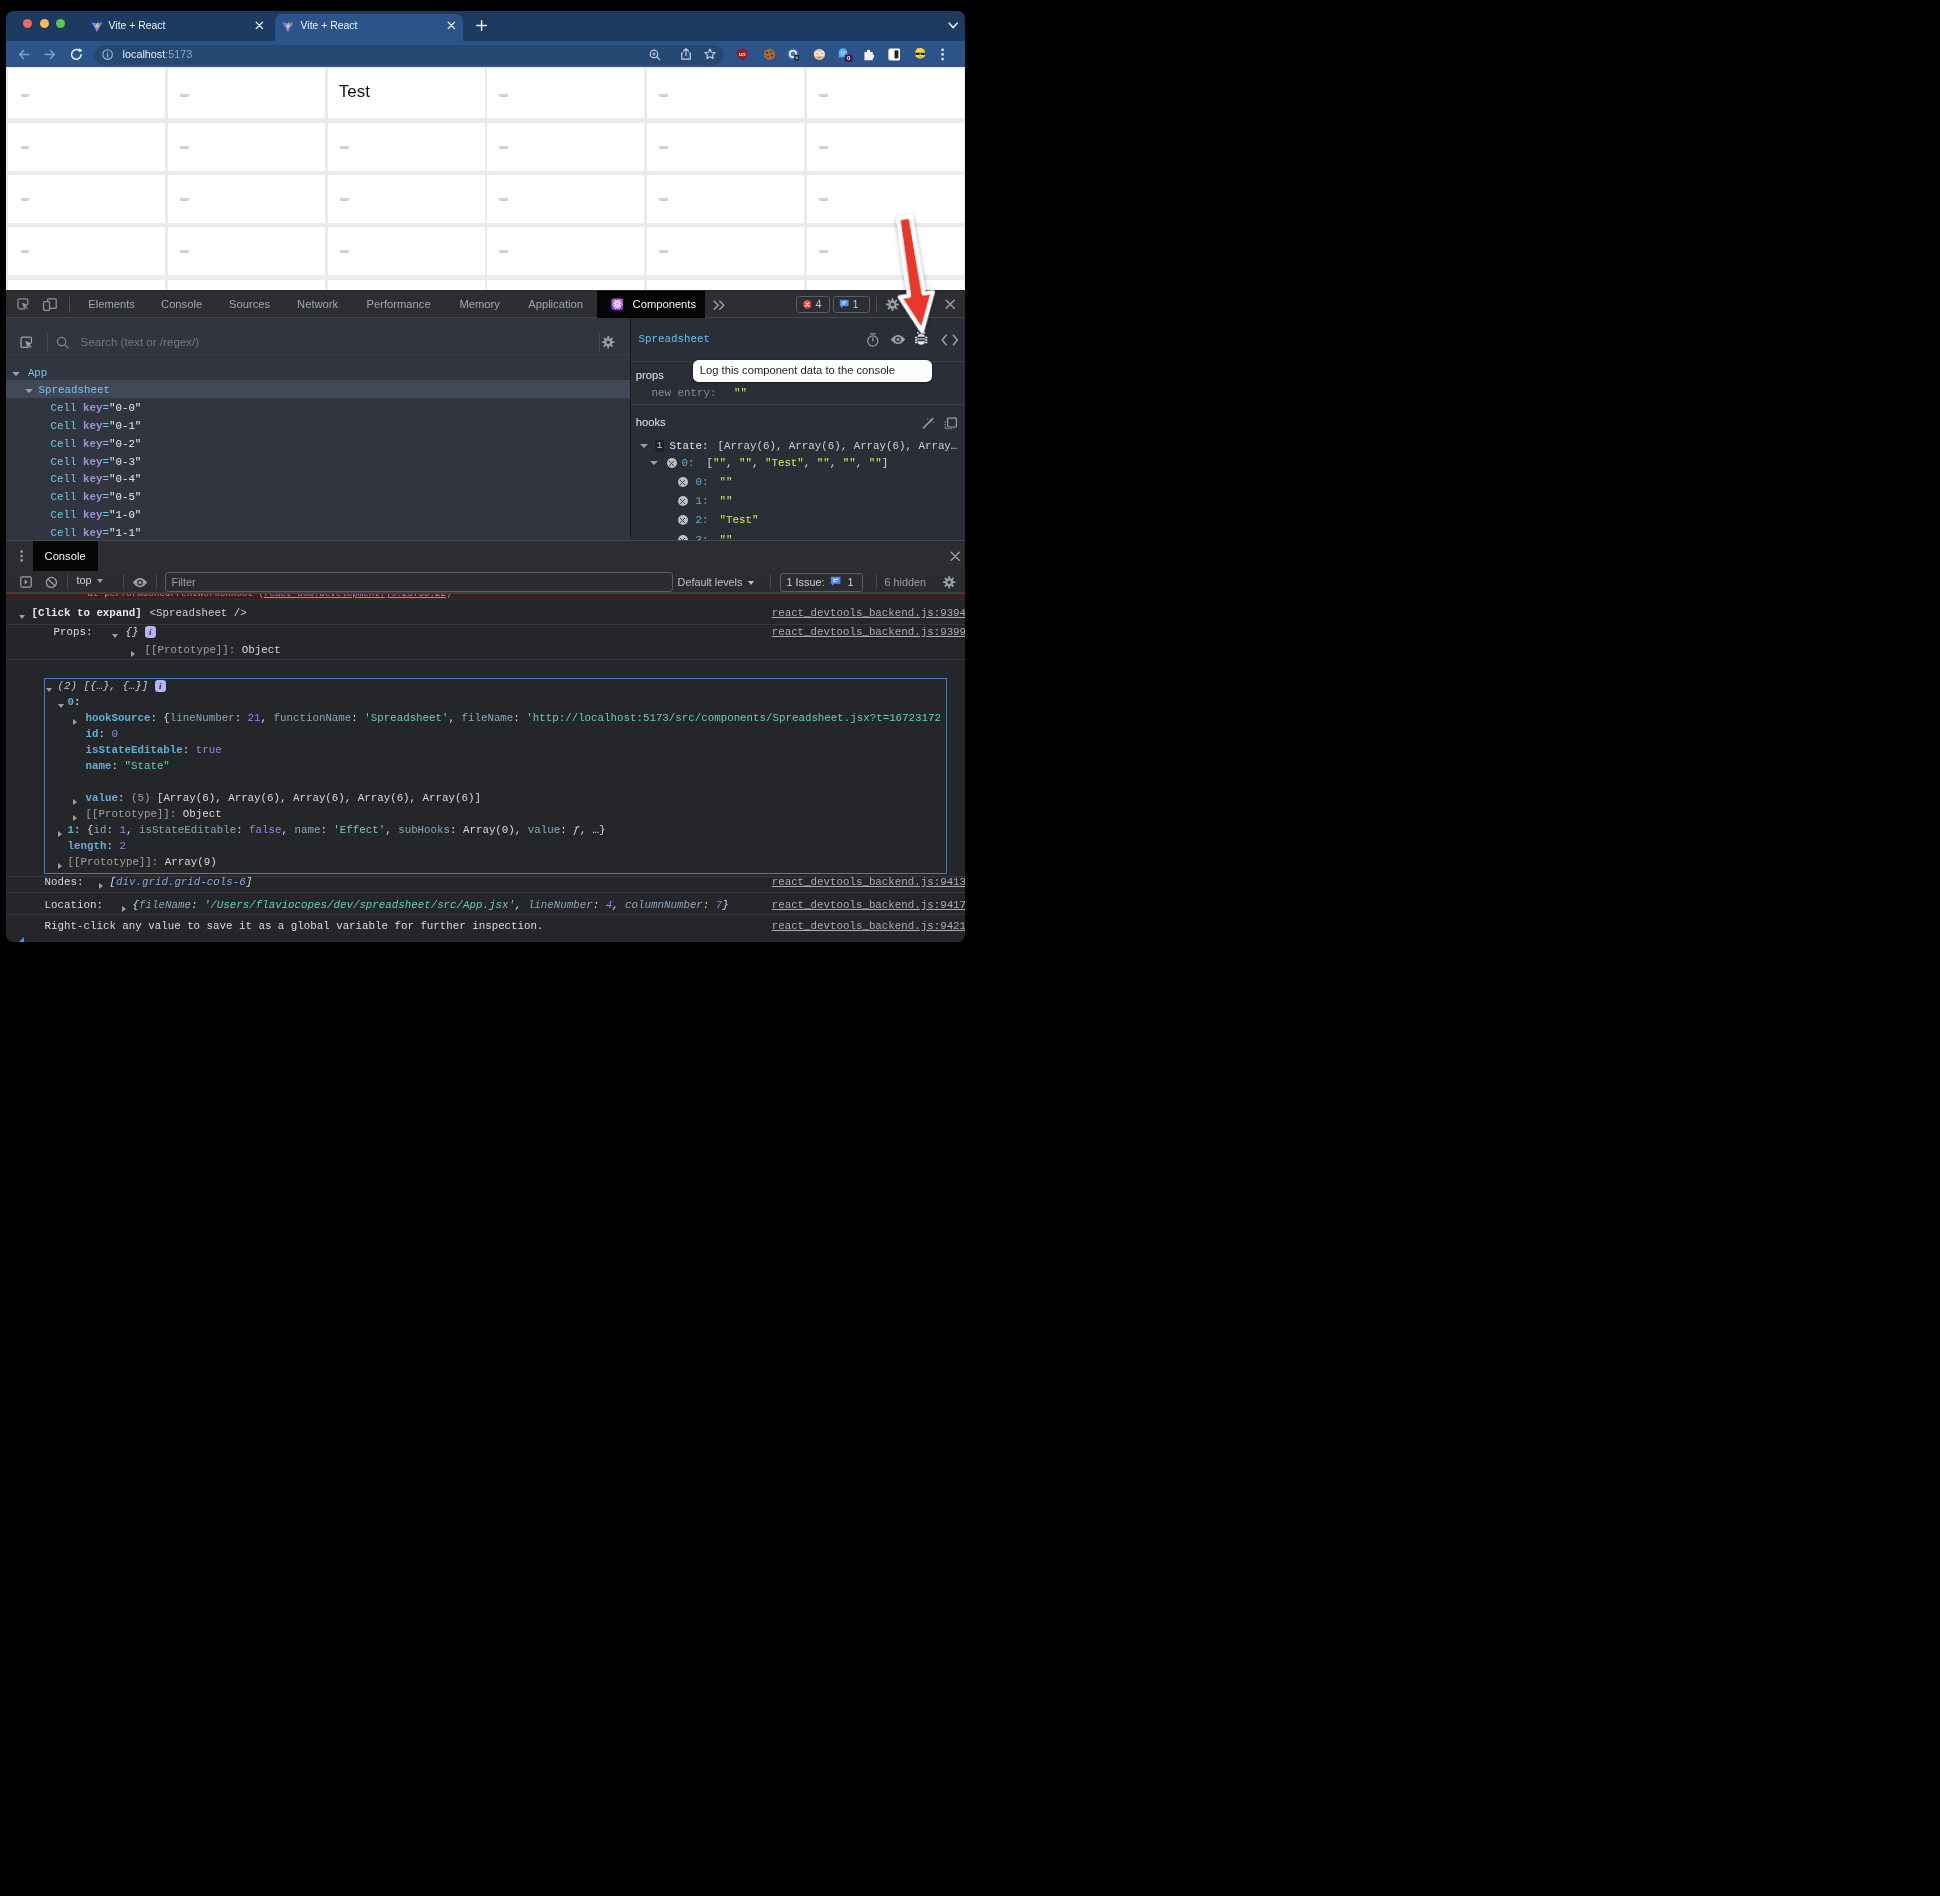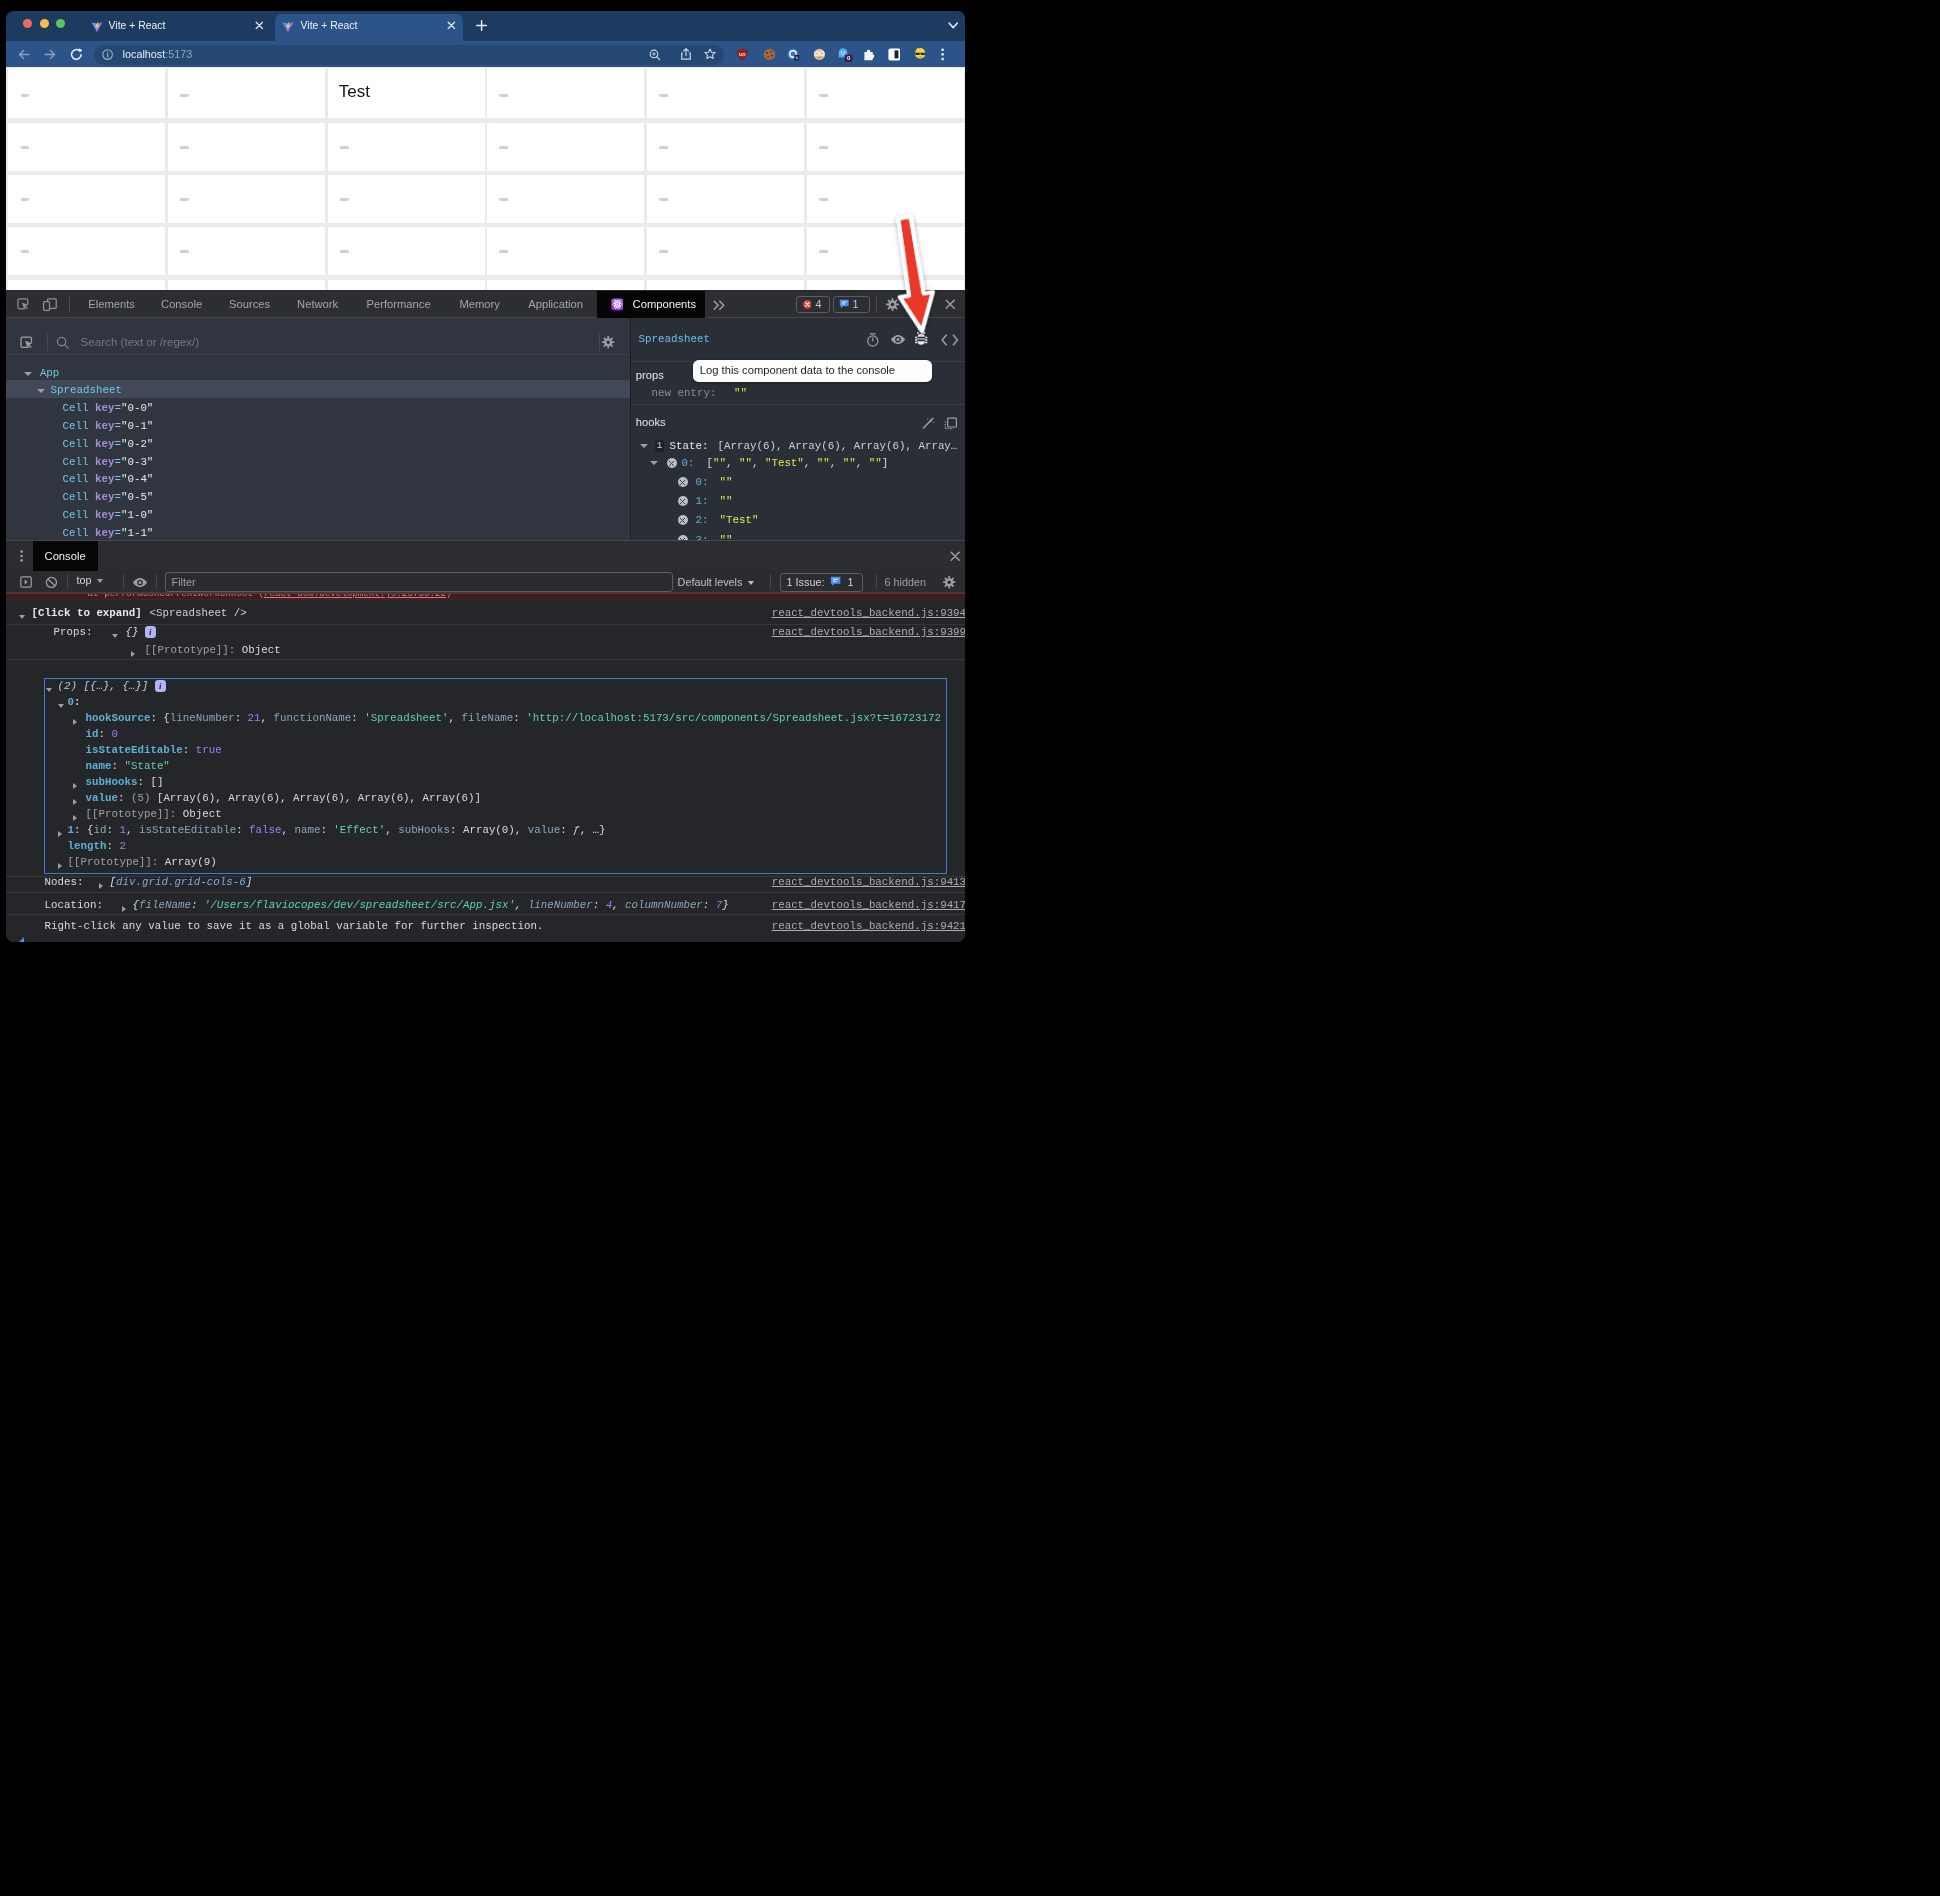--- a/index.html
+++ b/index.html
@@ -28,21 +28,21 @@
   #dtleft { position:absolute; left:0; top:307px; width:624px; height:222px; background:#30353f; }
   #dtright { position:absolute; left:624px; top:307px; width:335px; height:222px; background:#2a2e37; border-left:1.6px solid #1b1e24; }
   #console { position:absolute; left:0; top:529px; width:959px; height:402px; background:#252629; }
   .crow { position:absolute; left:0; width:990px; height:16px; line-height:16px; font-size:10.8px; color:#d7dbdf; }
   .lnk { color:#a8adb4; text-decoration:underline; }
   .key { color:#5db0d7; font-weight:bold; }
   .num { color:#9980ff; }
   .str { color:#5ed3b9; }
   .yel { color:#e5e94f; }
   .gri { color:#9aa0a6; font-style:italic; }
-  .tree { position:absolute; left:0; width:624px; height:18px; font-size:10.8px;margin-left:12px; }
+  .tree { position:absolute; left:0; width:624px; height:18px; font-size:10.8px; }
   .tree > span { position:absolute; top:2px; white-space:pre; }
   .tree > span span { position:static; }
   .cyan { color:#6fc8e8; }
   .pur { color:#a58fd8;font-weight:bold; }
   .wht { color:#e8eaed; }
   .tcar { width:0; height:0; border-left:4px solid transparent; border-right:4px solid transparent;
           border-top:4.8px solid #9aa0a6; top:6.8px !important; }
   .hrow { position:absolute; left:0; width:335px; height:16px; font-family:"Liberation Mono",monospace;
           font-size:10.8px; line-height:16px; }
   .hrow .abs { top:0; white-space:pre; }
@@ -583,24 +583,20 @@
       </div>
     <div class="crow mono" style="top:186px;">
         <span class="abs" style="left:80px;"><span class="key">id</span>: <span class="num">0</span></span>
       </div>
     <div class="crow mono" style="top:202px;">
         <span class="abs" style="left:80px;"><span class="key">isStateEditable</span>: <span class="num">true</span></span>
       </div>
     <div class="crow mono" style="top:218px;">
         <span class="abs" style="left:80px;"><span class="key">name</span>: <span class="str">"State"</span></span>
       </div>
-    <div class="crow mono" style="top:234px;">
-        <span class="abs" style="left:67px; top:4px;"><i class="rcar"></i></span>
-        <span class="abs" style="left:80px;"><span class="key">subHooks</span>: []</span>
-      </div>
     <div class="crow mono" style="top:250px;">
         <span class="abs" style="left:67px; top:4px;"><i class="rcar"></i></span>
         <span class="abs" style="left:80px;"><span class="key">value</span>: <span style="color:#9aa0a6;">(5)</span> [Array(6), Array(6), Array(6), Array(6), Array(6)]</span>
       </div>
     <div class="crow mono" style="top:266px;">
         <span class="abs" style="left:67px; top:4px;"><i class="rcar"></i></span>
         <span class="abs" style="left:80px; color:#9aa0a6;">[[Prototype]]: <span style="color:#d7dbdf;">Object</span></span>
       </div>
     <div class="crow mono" style="top:282px;">
         <span class="abs" style="left:52px; top:4px;"><i class="rcar"></i></span>

